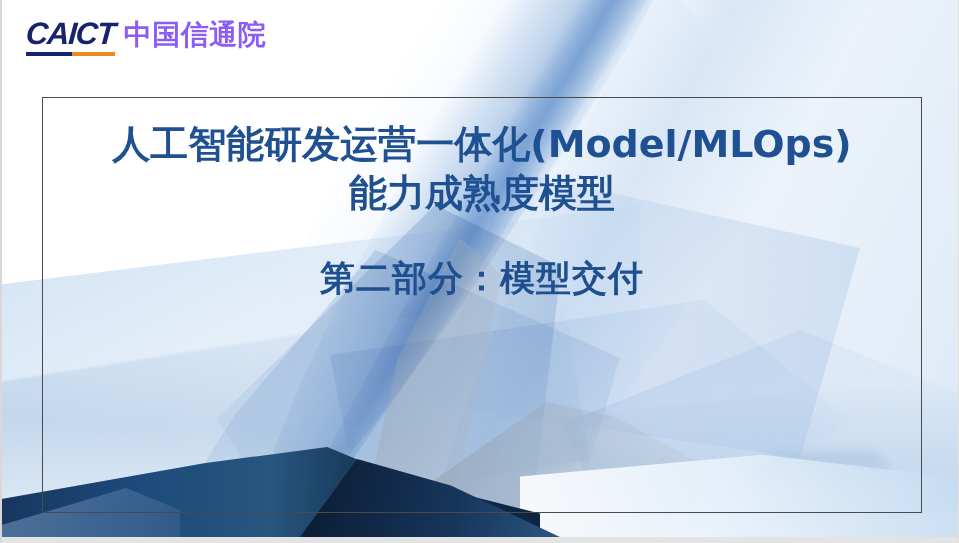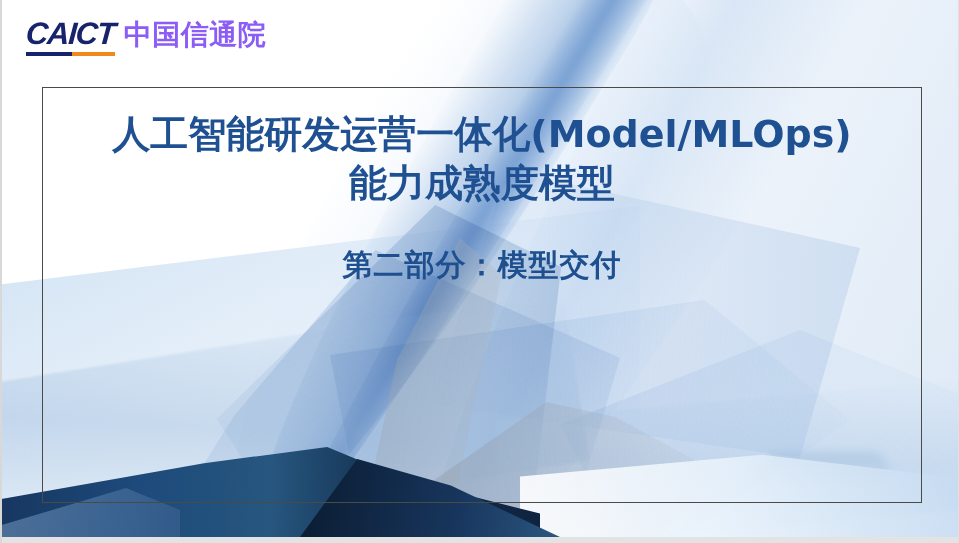--- a/index.html
+++ b/index.html
@@ -249,21 +249,21 @@
     color: #8b5cf6;
     line-height: 1;
     padding-bottom: 7px;
     letter-spacing: 0.5px;
   }
 
   
   .frame {
     position: absolute;
     left: 42px;
-    top: 87px;
+    top: 97px;
     width: 880px;
     height: 416px;
     border: 1px solid #4a4a4a;
     box-sizing: border-box;
     z-index: 5;
   }
   .frame-inner {
     position: relative;
     width: 100%;
     height: 100%;
@@ -288,21 +288,21 @@
   .subtitle-block {
     position: absolute;
     left: 0; right: 0;
     top: 159px;
     text-align: center;
   }
   .slide-subtitle {
     font-family: "DejaVu Sans", "Liberation Sans", sans-serif;
     font-weight: bold;
     color: #1e4f8f;
-    font-size: 30px;
+    font-size: 35px;
     line-height: 1.2;
     margin: 0;
     letter-spacing: 1px;
   }
 </style>
 </head>
 <body>
 
 <div id="slide">
 

